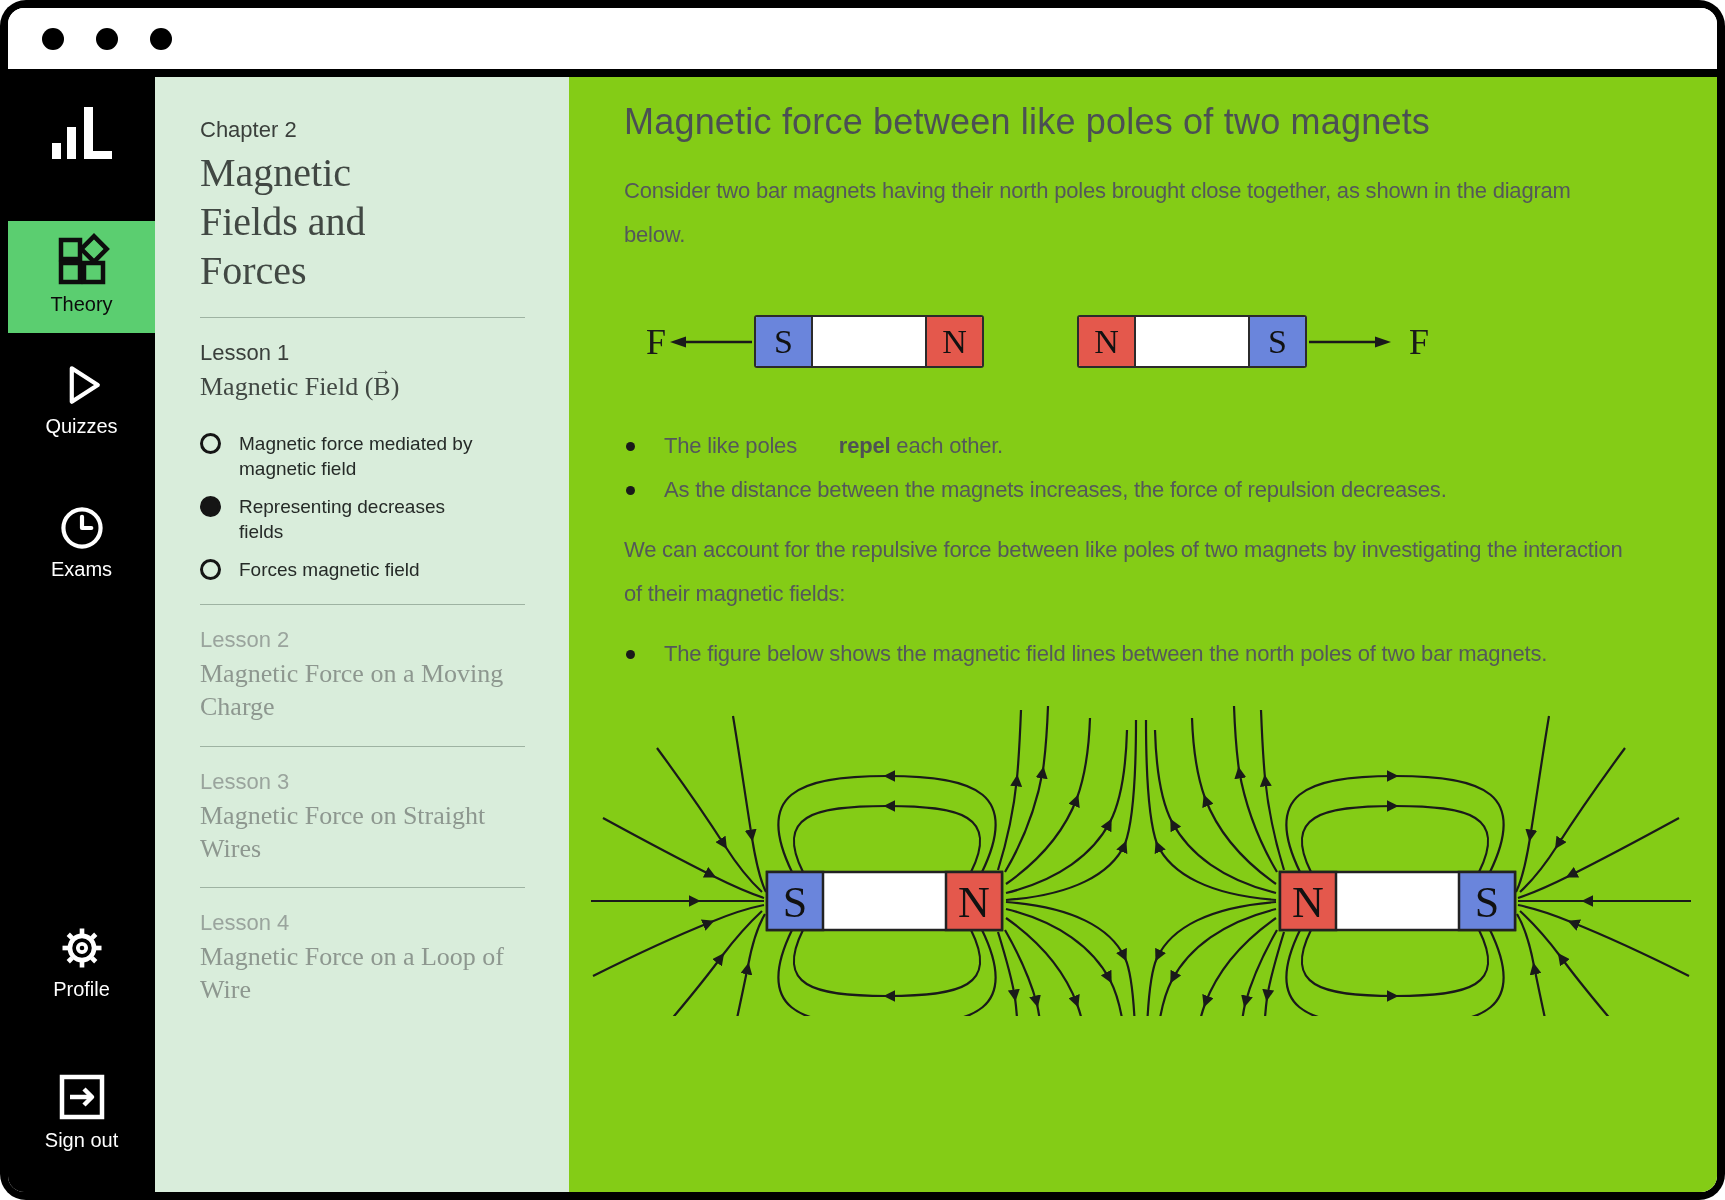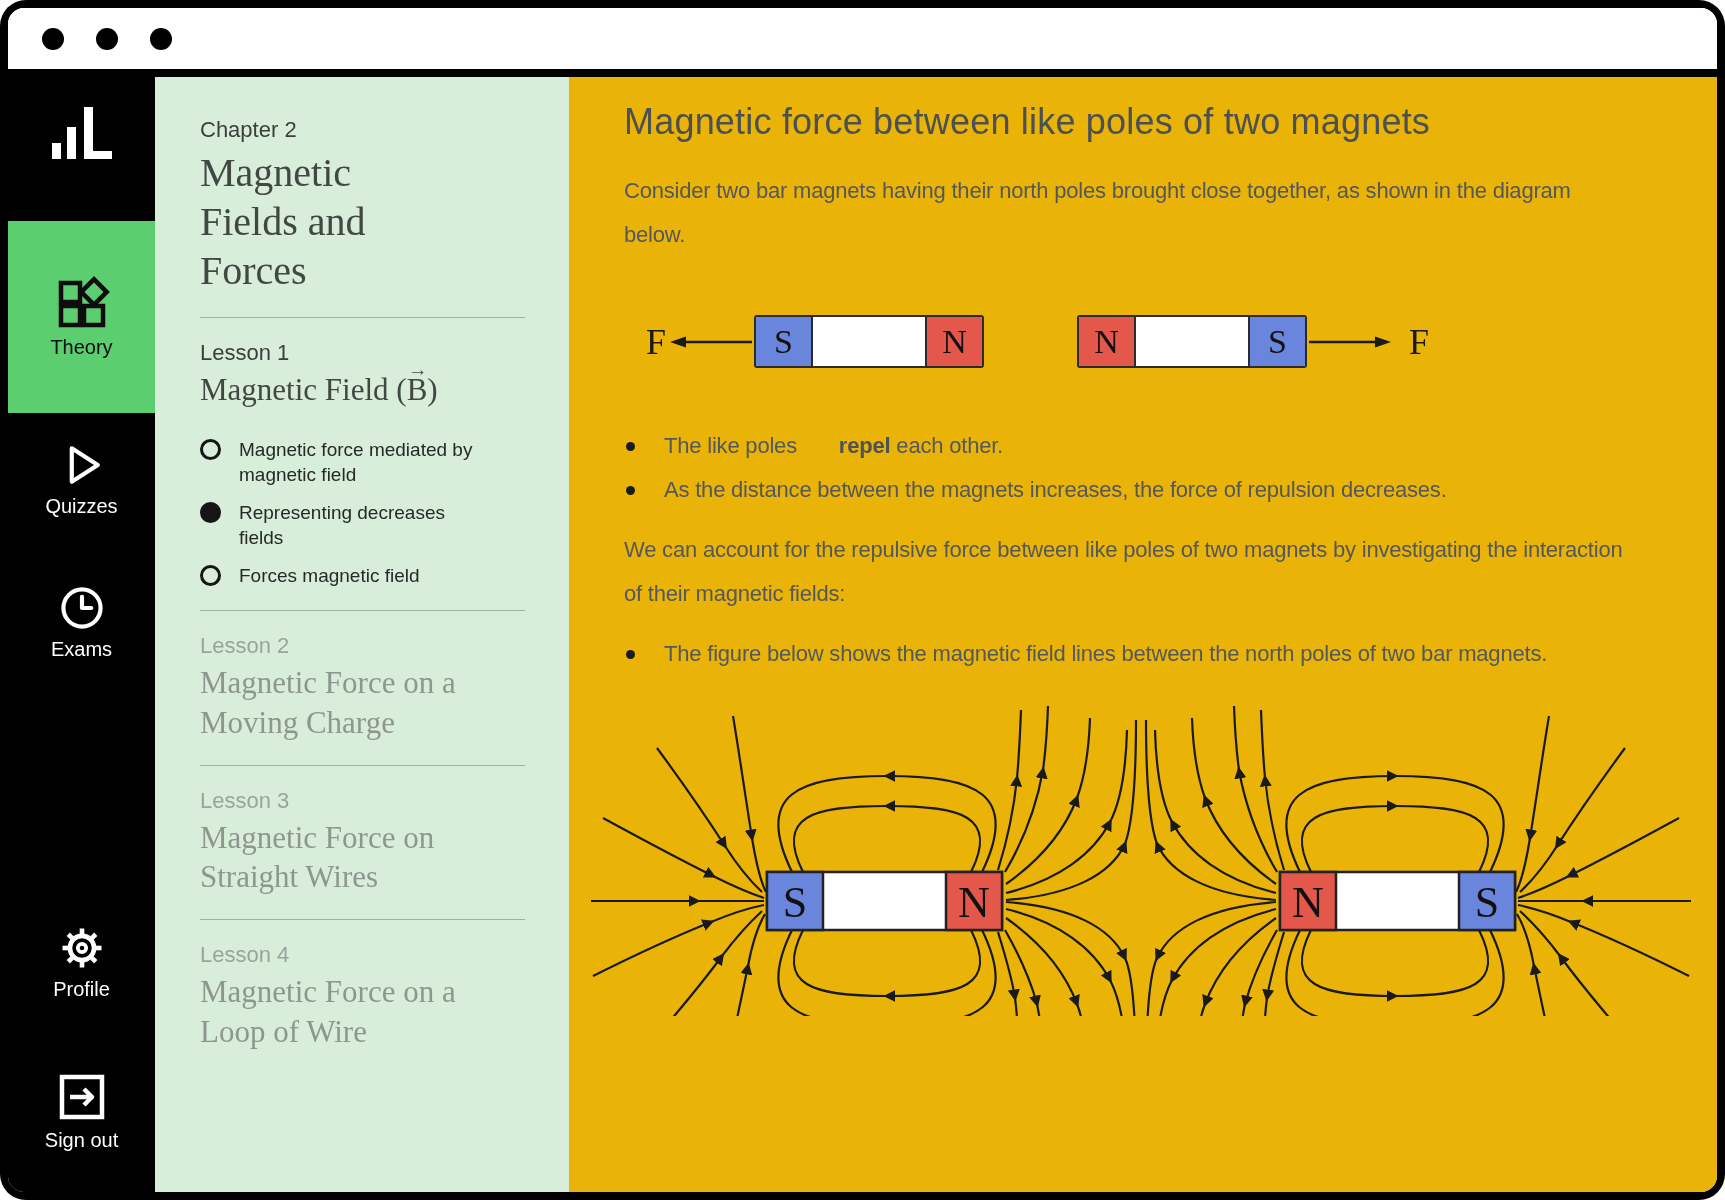--- a/index.html
+++ b/index.html
@@ -8,46 +8,46 @@
   .window { width:100%; height:100%; background:#fff; border-radius:16px; overflow:hidden; display:flex; flex-direction:column; }
   .titlebar { height:69px; background:#fff; border-bottom:8px solid #000; display:flex; align-items:center; padding-left:34px; gap:32px; flex:none; }
   .dot { width:22px; height:22px; border-radius:50%; background:#000; }
   .body-row { flex:1; display:flex; overflow:hidden; }
 
   
   .nav { width:147px; background:#000; color:#fff; display:flex; flex-direction:column; align-items:stretch; flex:none; }
   .logo-wrap { margin:28px auto 56px; }
   .nav-item { display:flex; flex-direction:column; align-items:center; gap:4px; cursor:pointer; padding:12px 0; }
   .nav-item .nav-label { font-size:20px; color:#fff; }
-  .nav-item.active { background:#5BCE70; height:192px; justify-content:center; }
+  .nav-item.active { background:#5BCE70; height:112px; justify-content:flex-start; }
   .nav-item.active .nav-label { color:#0b0b0b; }
   .nav-item.quizzes { margin-top:14px; }
   .nav-item.exams { margin-top:40px;justify-content:center; }
   .nav-spacer { flex:1; }
   .nav-item.signout { margin:44px 0 28px; }
 
   
   .lessons { width:414px; background:#D9EDDB; flex:none; padding:40px 44px 0 45px; overflow:hidden; }
   .chapter-label { font-size:22px; color:#3A3F3B; }
   .chapter-title { font-family:"Liberation Serif", serif; font-weight:400; font-size:40px; line-height:1.22; color:#414843; margin-top:6px; max-width:250px; }
   .lessons hr { border:none; border-top:1px solid #9EB3A2; margin:22px 0; }
   .lesson-label { font-size:22px; color:#3A3F3B; }
   .lesson-label.gray { color:#9AA49D; }
-  .lesson-title { font-family:"Liberation Serif", serif; font-weight:400; font-size:31px; line-height:1.28; color:#414843; margin-top:4px; max-width:310px; }
+  .lesson-title { font-family:"Liberation Serif", serif; font-weight:400; font-size:26px; line-height:1.28; color:#414843; margin-top:4px; max-width:310px; }
   .lesson-title.gray { color:#8D978F; }
   .bvec { position:relative; display:inline-block; }
   .bvec .bvec-arrow { position:absolute; top:-0.62em; left:0.08em; font-size:0.62em; letter-spacing:-1px; }
   .topics { margin-top:27px; }
   .topic { display:flex; align-items:flex-start; gap:18px; margin-bottom:13px; cursor:pointer; }
   .radio { width:21px; height:21px; border:3px solid #151515; border-radius:50%; background:transparent; flex:none; margin-top:2px; }
   .radio.selected { background:#151515; }
   .topic-text { font-size:19px; line-height:1.32; color:#252A27; max-width:248px; }
 
   
-  .main { flex:1; background:#eab308; padding:24px 0 0 55px; overflow:hidden; }
+  .main { flex:1; background:#84cc16; padding:24px 0 0 55px; overflow:hidden; }
   .main h1 { font-size:36px; font-weight:500; color:#4B5053; letter-spacing:0.2px; }
   .para { font-size:22px; line-height:2; letter-spacing:-0.2px; color:#54585A; max-width:1000px; margin-top:26px; }
   .blist { list-style:none; max-width:1000px; }
   .blist li { position:relative; padding-left:40px; font-size:22px; line-height:2; letter-spacing:-0.2px; color:#54585A; }
   .blist li::before { content:""; position:absolute; left:2px; top:18px; width:9px; height:9px; border-radius:50%; background:#1a1a1a; }
   .blist.first { margin-top:56px; }
   .blist li b { font-weight:700; color:#4e5254;margin-left:36px; }
   .para.second { margin-top:16px; }
   .blist.third { margin-top:16px; }
 

